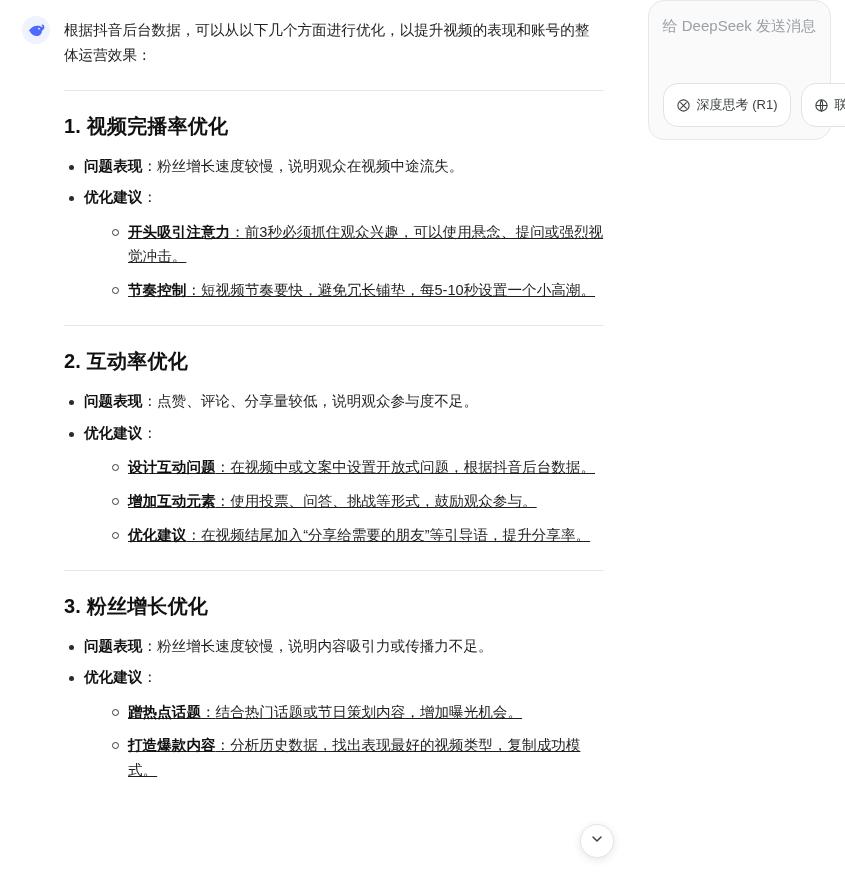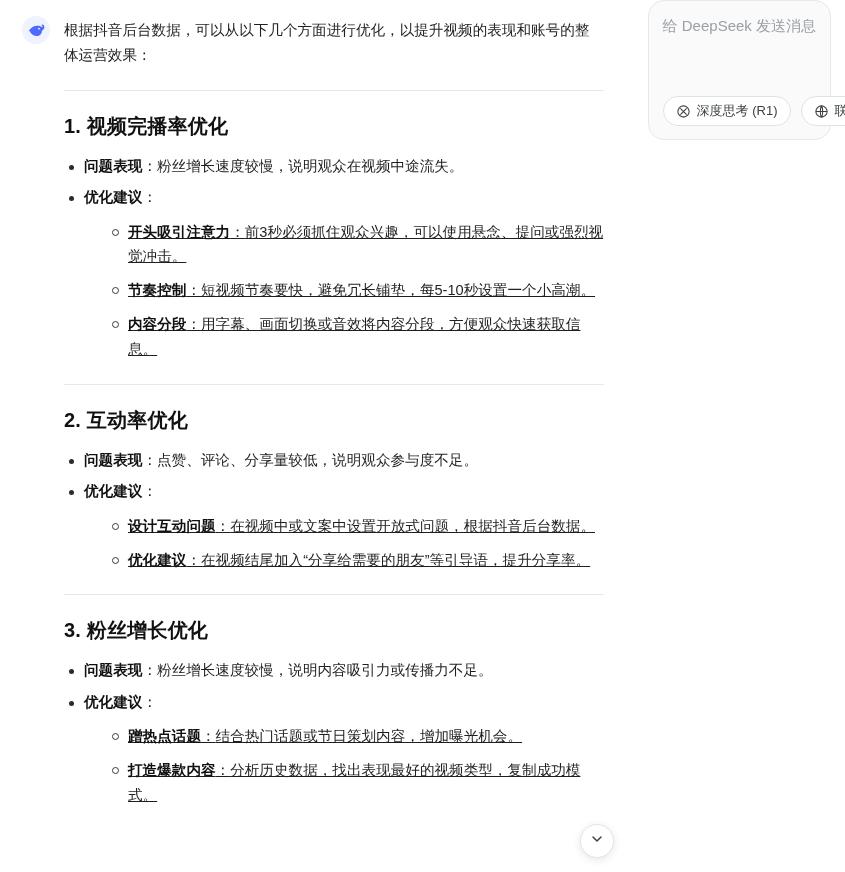--- a/index.html
+++ b/index.html
@@ -155,21 +155,21 @@
     position: absolute;
     left: 14px; right: 14px; bottom: 12px;
     display: flex;
     align-items: center;
   }
   .chips { display: flex; gap: 10px; align-items: center; }
   .chip {
     display: inline-flex;
     align-items: center;
     gap: 6px;
-    height: 30px;
+    height: 44px;
     padding: 0 12px;
     border: 1px solid #dfe2e6;
     border-radius: 15px;
     background: #ffffff;
     font-size: 13px;
     color: #3c4043;
     cursor: pointer;
     white-space: nowrap;
   }
   .chip svg { display:block; }
@@ -220,36 +220,36 @@
         <h3 class="section-title">1. 视频完播率优化</h3>
         <ul class="bullets">
           <li>
             <span class="b">问题表现</span><span>：</span><span>粉丝增长速度较慢，说明观众在视频中途流失。</span>
           </li>
           <li>
             <span class="b">优化建议</span><span>：</span>
             <ul class="sub">
               <li><span class="b">开头吸引注意力</span><span>：</span><span>前3秒必须抓住观众兴趣，可以使用悬念、提问或强烈视觉冲击。</span></li>
               <li><span class="b">节奏控制</span><span>：</span><span>短视频节奏要快，避免冗长铺垫，每5-10秒设置一个小高潮。</span></li>
-              <li><span class="b">内容分段</span><span>：</span><span>用字幕、画面切换或音效将内容分段，方便观众快速获取信息。</span></li>
             </ul>
           </li>
         </ul>
 
         <hr class="hr">
 
         <h3 class="section-title">2. 互动率优化</h3>
         <ul class="bullets">
           <li>
             <span class="b">问题表现</span><span>：</span><span>点赞、评论、分享量较低，说明观众参与度不足。</span>
           </li>
           <li>
             <span class="b">优化建议</span><span>：</span>
             <ul class="sub">
               <li><span class="b">设计互动问题</span><span>：</span><span>在视频中或文案中设置开放式问题，根据抖音后台数据。</span></li>
+              <li><span class="b">增加互动元素</span><span>：</span><span>使用投票、问答、挑战等形式，鼓励观众参与。</span></li>
               <li><span class="b">优化建议</span><span>：</span><span>在视频结尾加入“分享给需要的朋友”等引导语，提升分享率。</span></li>
             </ul>
           </li>
         </ul>
 
         <hr class="hr">
 
         <h3 class="section-title">3. 粉丝增长优化</h3>
         <ul class="bullets">
           <li>

